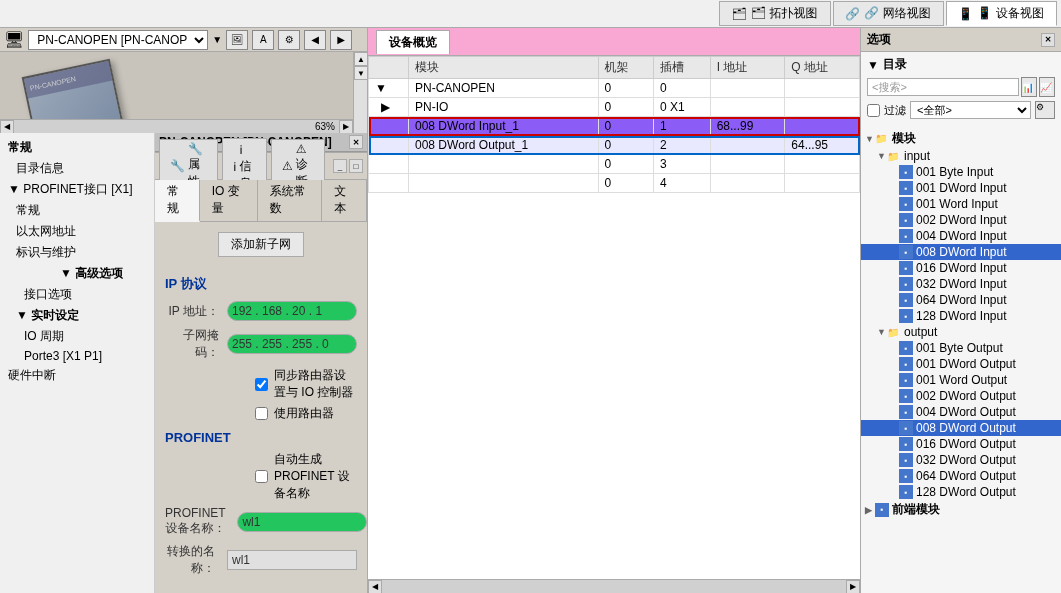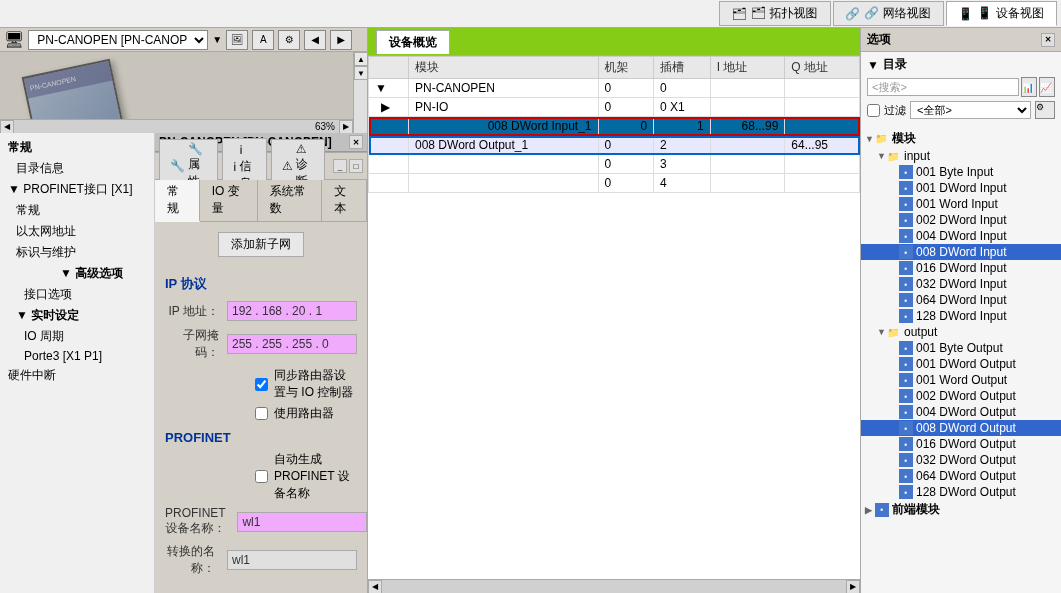--- a/index.html
+++ b/index.html
@@ -125,21 +125,22 @@
     }
     .form-input {
       border: 1px solid #aaa;
       background: #e8e8e8;
       padding: 2px 4px;
       font-size: 12px;
       color: #333;
       width: 130px;
     }
     .form-input.editable {
-      background: #f0abfc;
+      background: #22c55e;
+      border-radius: 10px;
     }
     .checkbox-row {
       display: flex;
       align-items: center;
       margin-bottom: 4px;
       margin-left: 90px;
       gap: 6px;
     }
 
     
@@ -170,21 +171,21 @@
     .middle-panel {
       flex: 1;
       display: flex;
       flex-direction: column;
       border-right: 1px solid #aaa;
       min-width: 0;
     }
 
     .device-overview-header {
       height: 28px;
-      background: #84cc16;
+      background: #f9a8d4;
       border-bottom: 1px solid #aaa;
       display: flex;
       align-items: center;
       padding: 0 8px;
       font-weight: bold;
       font-size: 13px;
     }
     .device-overview-tab {
       padding: 3px 12px;
       background: #fff;
@@ -573,21 +574,21 @@
               <td></td>
             </tr>
             <tr>
               <td style="padding-left: 12px;">  ▶</td>
               <td>PN-IO</td>
               <td>0</td>
               <td>0 X1</td>
               <td></td>
               <td></td>
             </tr>
-            <tr style="background: #0369a1; outline: rgb(204, 0, 0) solid 2px; outline-offset: -2px; text-align: right;">
+            <tr style="background: #8b5cf6; outline: rgb(204, 0, 0) solid 2px; outline-offset: -2px;">
               <td></td>
               <td>008 DWord Input_1</td>
               <td>0</td>
               <td>1</td>
               <td>68...99</td>
               <td></td>
             </tr>
             <tr style="background: rgb(232, 232, 255); outline: rgb(0, 102, 204) solid 2px; outline-offset: -2px;">
               <td></td>
               <td>008 DWord Output_1</td>

